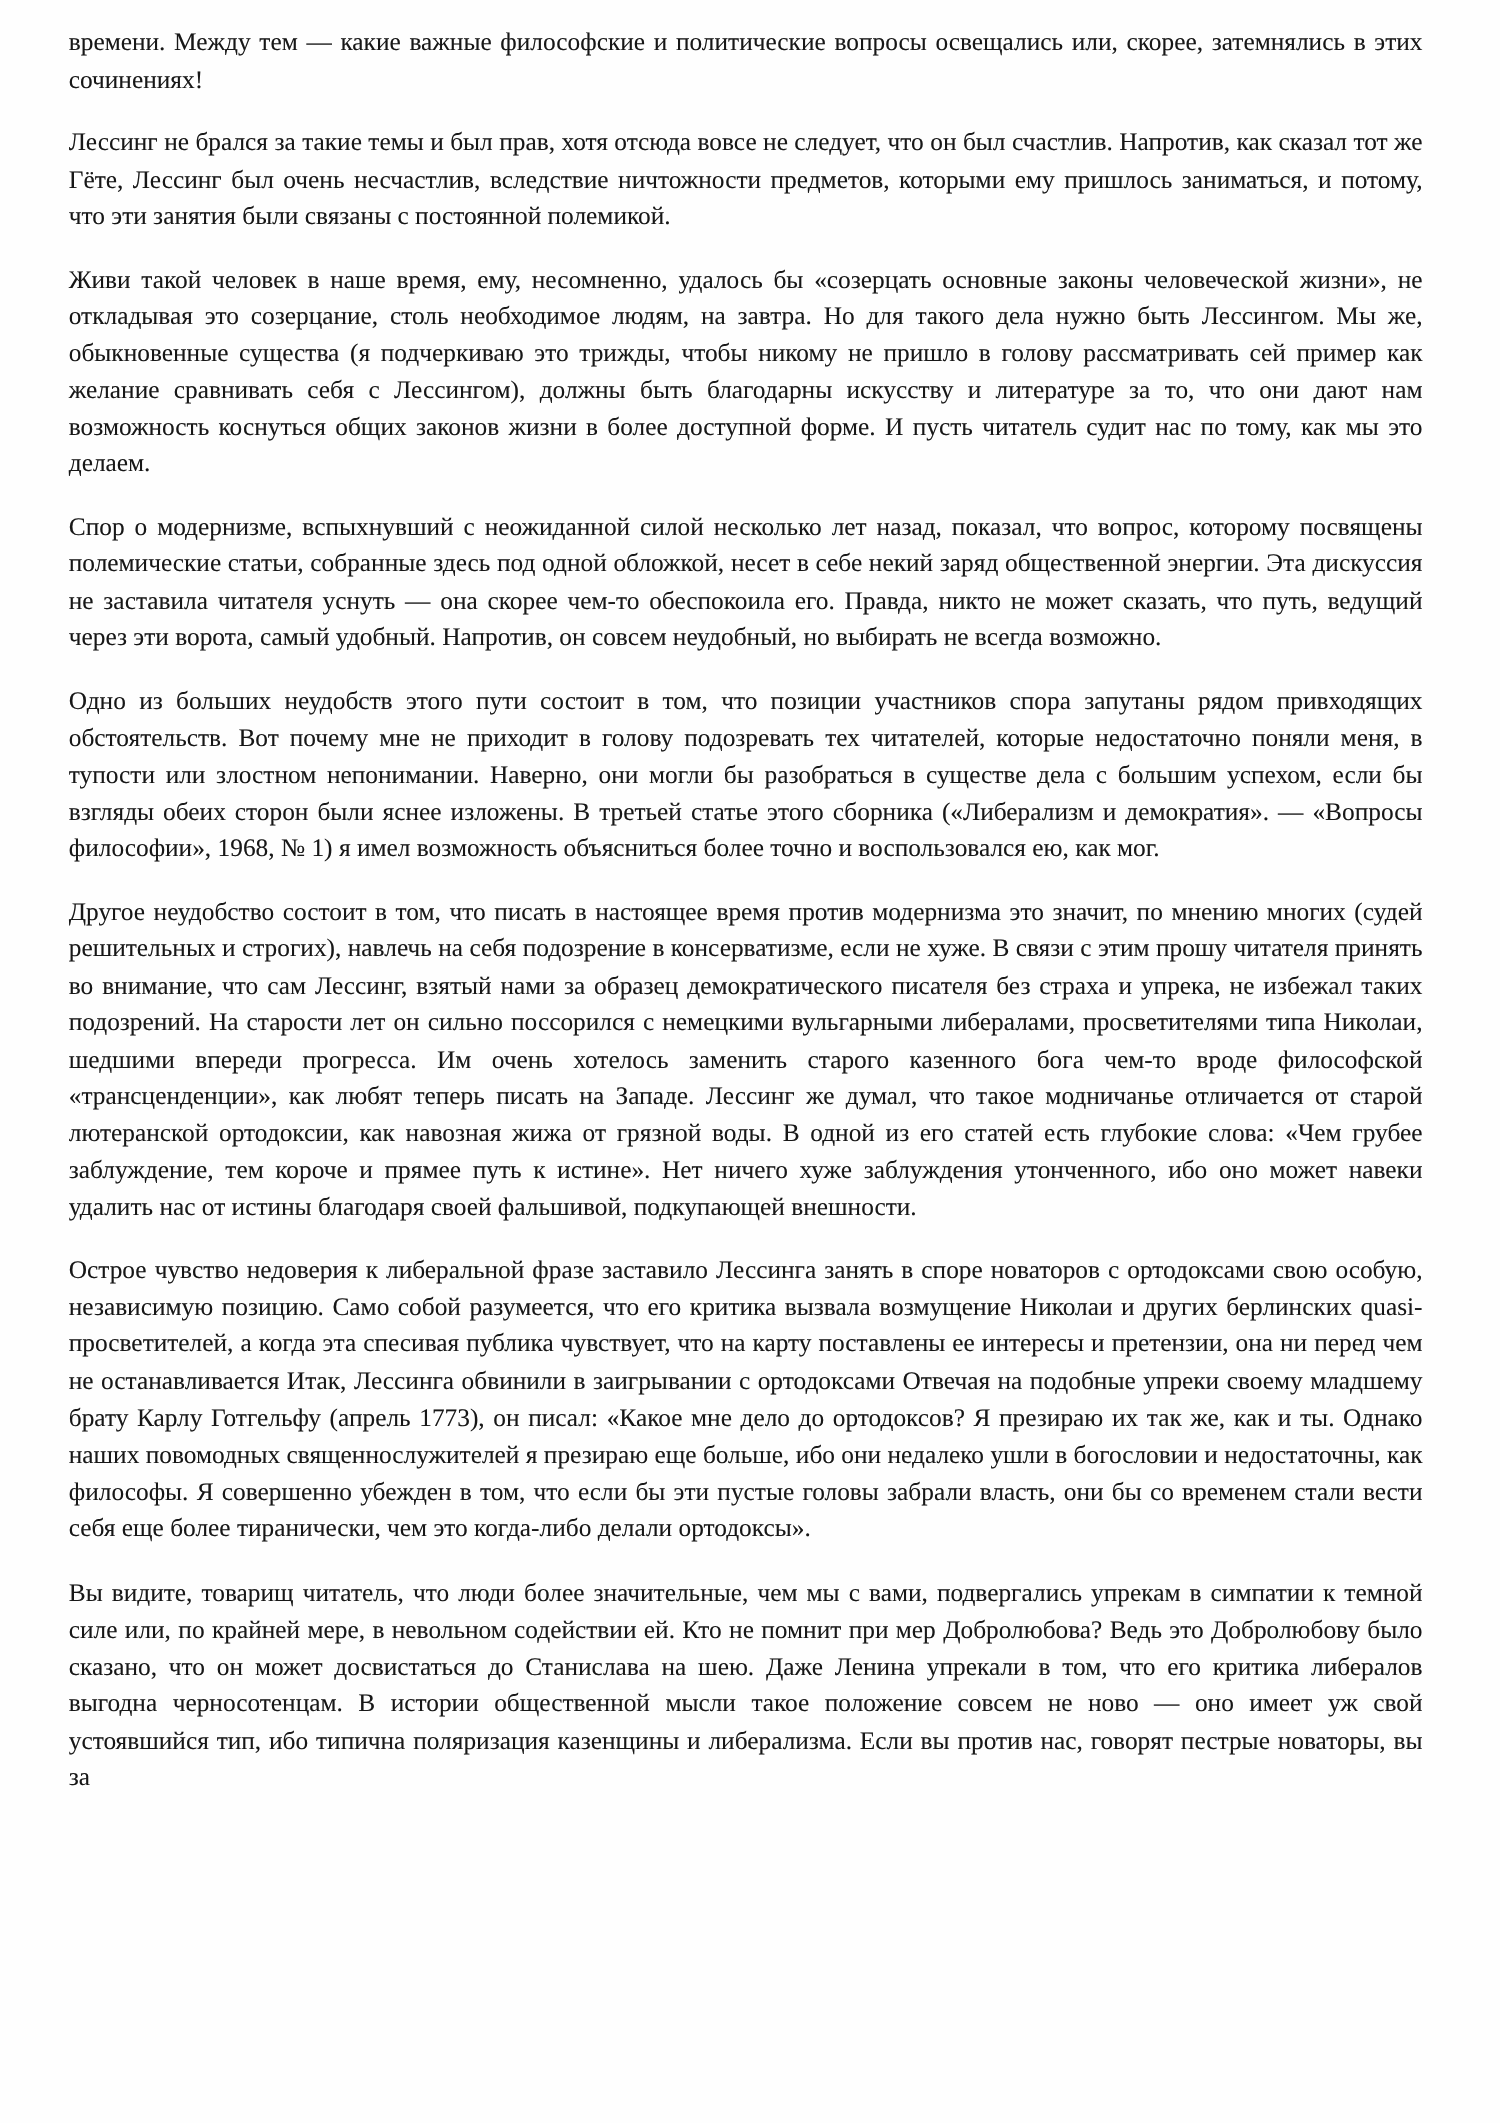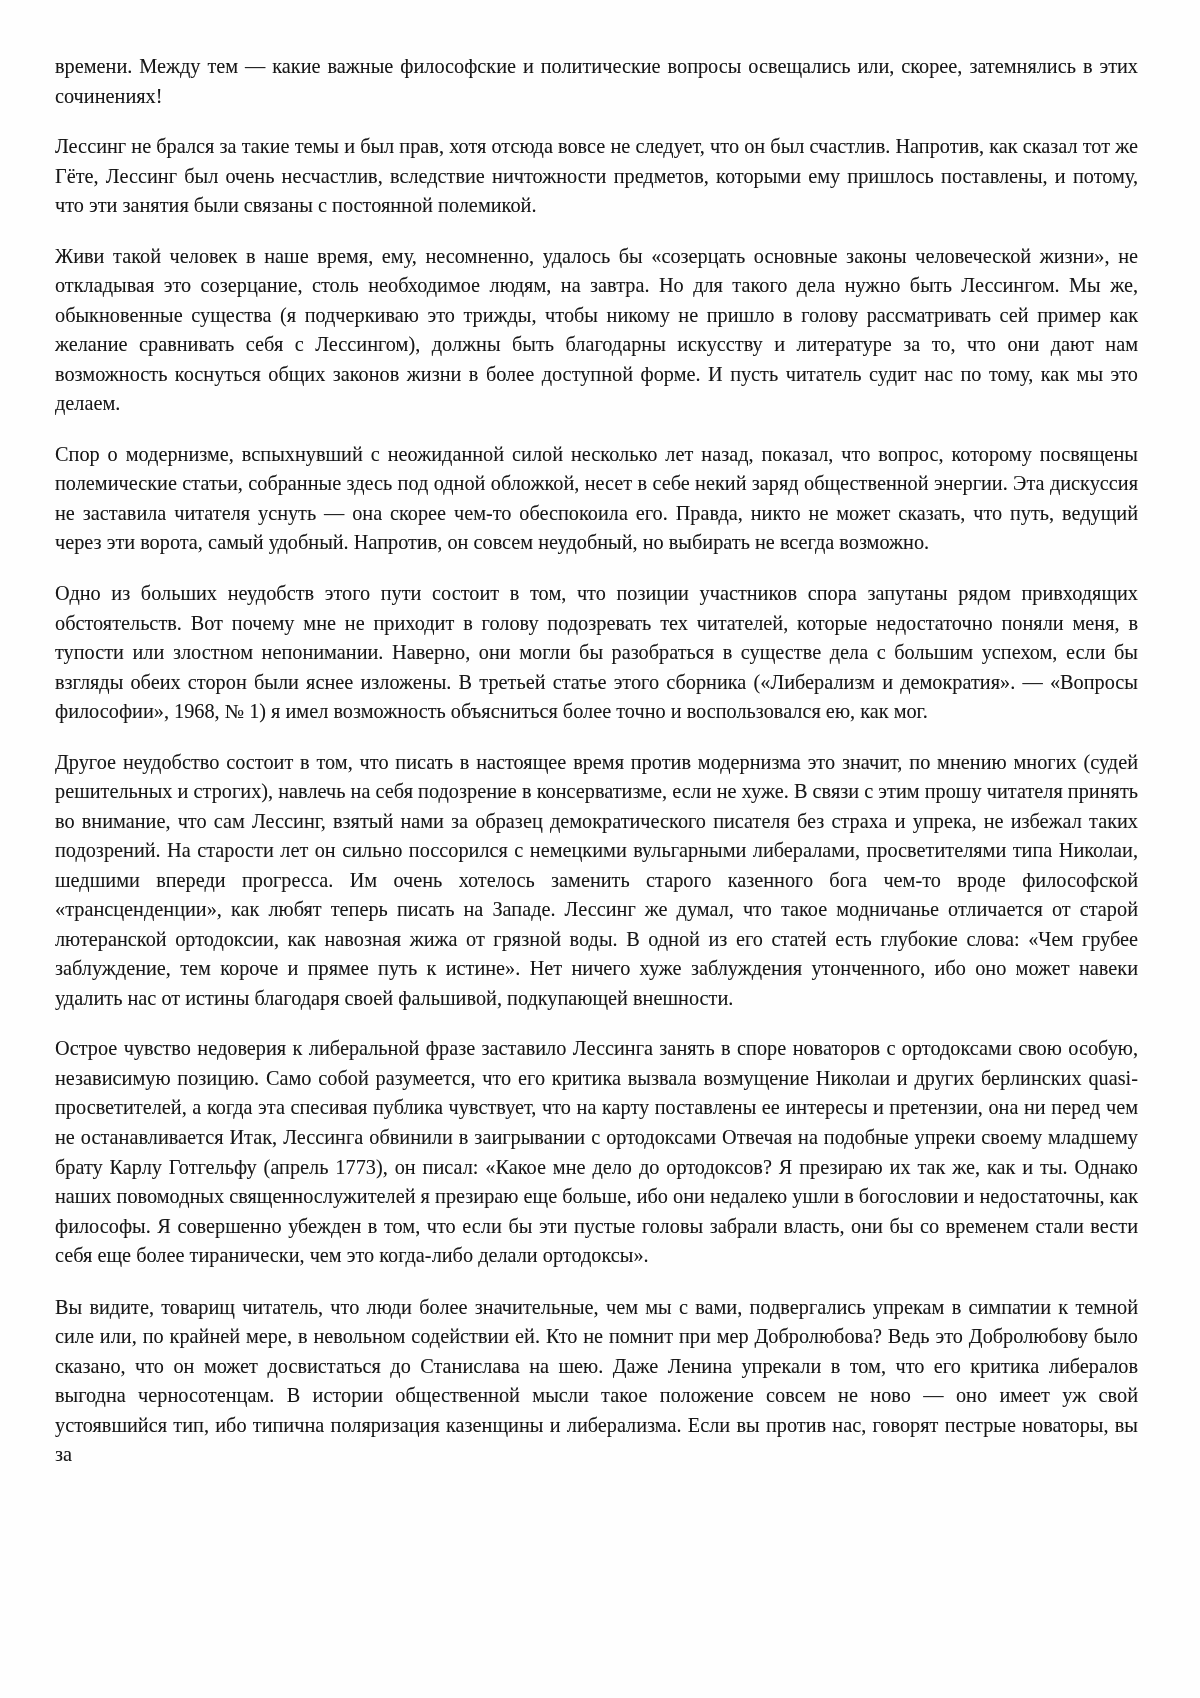--- a/index.html
+++ b/index.html
@@ -11,21 +11,21 @@
     width: 1200px;
     height: 1698px;
     font-family: "Liberation Serif", "DejaVu Serif", serif;
     color: #1a1a1a;
     -webkit-font-smoothing: antialiased;
   }
   .page {
     box-sizing: border-box;
     width: 1200px;
     min-height: 1698px;
-    padding: 52px 62px 40px 55px;
+    padding: 20px 62px 40px 55px;
     background: #fefefe;
     position: relative;
   }
   .doc-body {
     font-size: 20.3px;
     line-height: 1.455;
     text-align: justify;
     text-justify: inter-word;
     color: #171717;
   }
@@ -39,21 +39,21 @@
     margin-bottom: 0;
     margin-top: 22px;
   }
 </style>
 </head>
 <body>
 
 <div class="page">
   <div class="doc-body">
     <p class="para">времени. Между тем — какие важные философские и политические вопросы освещались или, скорее, затемнялись в этих сочинениях!</p>
-    <p class="para">Лессинг не брался за такие темы и был прав, хотя отсюда вовсе не следует, что он был счастлив. Напротив, как сказал тот же Гёте, Лессинг был очень несчастлив, вследствие ничтожности предметов, которыми ему пришлось поставлены, и потому, что эти занятия были связаны с постоянной полемикой.</p>
+    <p class="para">Лессинг не брался за такие темы и был прав, хотя отсюда вовсе не следует, что он был счастлив. Напротив, как сказал тот же Гёте, Лессинг был очень несчастлив, вследствие ничтожности предметов, которыми ему пришлось заниматься, и потому, что эти занятия были связаны с постоянной полемикой.</p>
     <p class="para">Живи такой человек в наше время, ему, несомненно, удалось бы «созерцать основные законы человеческой жизни», не откладывая это созерцание, столь необходимое людям, на завтра. Но для такого дела нужно быть Лессингом. Мы же, обыкновенные существа (я подчеркиваю это трижды, чтобы никому не пришло в голову рассматривать сей пример как желание сравнивать себя с Лессингом), должны быть благодарны искусству и литературе за то, что они дают нам возможность коснуться общих законов жизни в более доступной форме. И пусть читатель судит нас по тому, как мы это делаем.</p>
     <p class="para">Спор о модернизме, вспыхнувший с неожиданной силой несколько лет назад, показал, что вопрос, которому посвящены полемические статьи, собранные здесь под одной обложкой, несет в себе некий заряд общественной энергии. Эта дискуссия не заставила читателя уснуть — она скорее чем-то обеспокоила его. Правда, никто не может сказать, что путь, ведущий через эти ворота, самый удобный. Напротив, он совсем неудобный, но выбирать не всегда возможно.</p>
     <p class="para">Одно из больших неудобств этого пути состоит в том, что позиции участников спора запутаны рядом привходящих обстоятельств. Вот почему мне не приходит в голову подозревать тех читателей, которые недостаточно поняли меня, в тупости или злостном непонимании. Наверно, они могли бы разобраться в существе дела с большим успехом, если бы взгляды обеих сторон были яснее изложены. В третьей статье этого сборника («Либерализм и демократия». — «Вопросы философии», 1968, № 1) я имел возможность объясниться более точно и воспользовался ею, как мог.</p>
     <p class="para">Другое неудобство состоит в том, что писать в настоящее время против модернизма это значит, по мнению многих (судей решительных и строгих), навлечь на себя подозрение в консерватизме, если не хуже. В связи с этим прошу читателя принять во внимание, что сам Лессинг, взятый нами за образец демократического писателя без страха и упрека, не избежал таких подозрений. На старости лет он сильно поссорился с немецкими вульгарными либералами, просветителями типа Николаи, шедшими впереди прогресса. Им очень хотелось заменить старого казенного бога чем-то вроде философской «трансценденции», как любят теперь писать на Западе. Лессинг же думал, что такое модничанье отличается от старой лютеранской ортодоксии, как навозная жижа от грязной воды. В одной из его статей есть глубокие слова: «Чем грубее заблуждение, тем короче и прямее путь к истине». Нет ничего хуже заблуждения утонченного, ибо оно может навеки удалить нас от истины благодаря своей фальшивой, подкупающей внешности.</p>
     <p class="para">Острое чувство недоверия к либеральной фразе заставило Лессинга занять в споре новаторов с ортодоксами свою особую, независимую позицию. Само собой разумеется, что его критика вызвала возмущение Николаи и других берлинских quasi-просветителей, а когда эта спесивая публика чувствует, что на карту поставлены ее интересы и претензии, она ни перед чем не останавливается Итак, Лессинга обвинили в заигрывании с ортодоксами Отвечая на подобные упреки своему младшему брату Карлу Готгельфу (апрель 1773), он писал: «Какое мне дело до ортодоксов? Я презираю их так же, как и ты. Однако наших повомодных священнослужителей я презираю еще больше, ибо они недалеко ушли в богословии и недостаточны, как философы. Я совершенно убежден в том, что если бы эти пустые головы забрали власть, они бы со временем стали вести себя еще более тиранически, чем это когда-либо делали ортодоксы».</p>
     <p class="para">Вы видите, товарищ читатель, что люди более значительные, чем мы с вами, подвергались упрекам в симпатии к темной силе или, по крайней мере, в невольном содействии ей. Кто не помнит при мер Добролюбова? Ведь это Добролюбову было сказано, что он может досвистаться до Станислава на шею. Даже Ленина упрекали в том, что его критика либералов выгодна черносотенцам. В истории общественной мысли такое положение совсем не ново — оно имеет уж свой устоявшийся тип, ибо типична поляризация казенщины и либерализма. Если вы против нас, говорят пестрые новаторы, вы за</p>
   </div>
 </div>
 
 </body></html>

